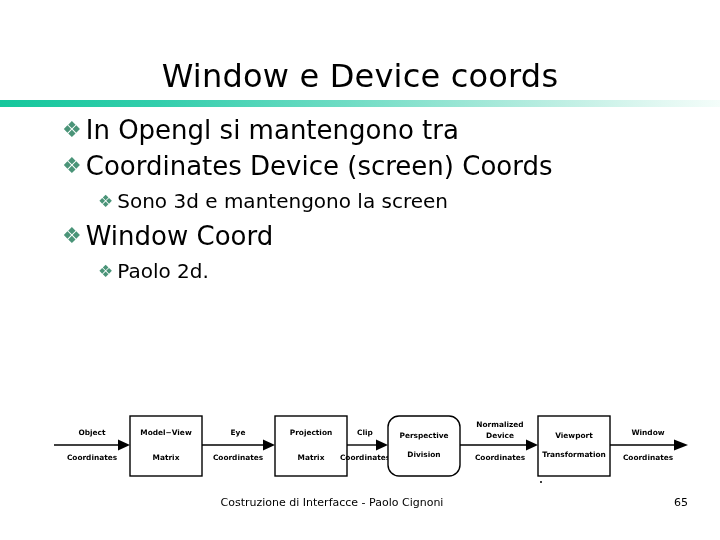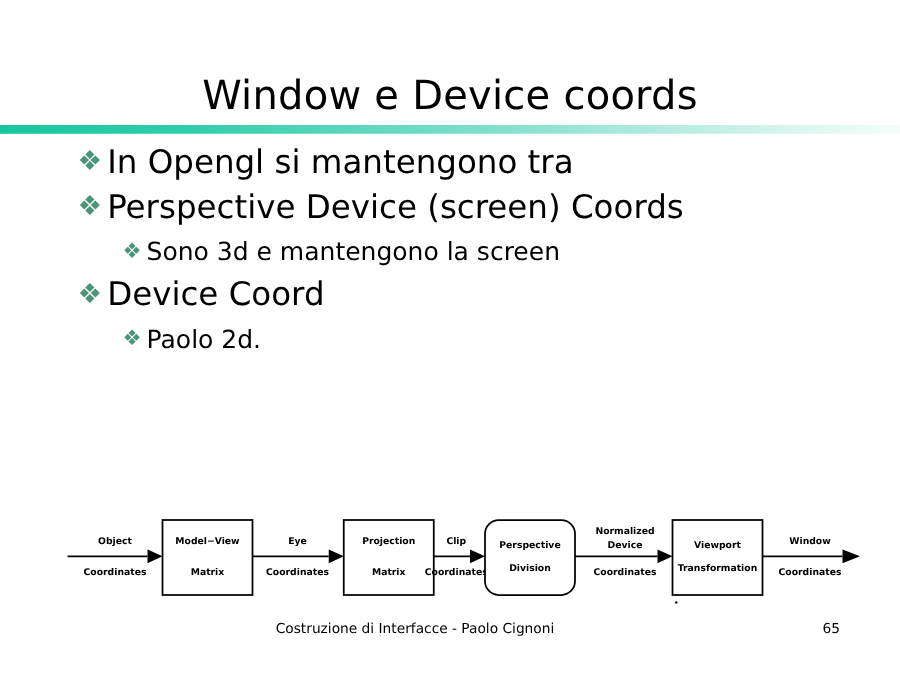--- a/index.html
+++ b/index.html
@@ -127,21 +127,21 @@
     left: 0;
     top: 495px;
     width: 664px;
     text-align: center;
     font-size: 11px;
     line-height: 16px;
     color: #000000;
   }
   #footer-page {
     position: absolute;
-    right: 48px;
+    right: 32px;
     top: 495px;
     font-size: 11px;
     line-height: 16px;
     color: #000000;
     text-align: right;
   }
 </style>
 </head>
 <body>
 
@@ -153,31 +153,31 @@
 
   <div id="body-list">
 
     <div class="bullet-row level-1">
       <span class="bullet-mark">❖</span>
       <span class="bullet-text">In Opengl si mantengono tra</span>
     </div>
 
     <div class="bullet-row level-1">
       <span class="bullet-mark">❖</span>
-      <span class="bullet-text">Perspective Device (screen) Coords</span>
+      <span class="bullet-text">Coordinates Device (screen) Coords</span>
     </div>
 
     <div class="bullet-row level-2">
       <span class="bullet-mark">❖</span>
       <span class="bullet-text">Sono 3d e mantengono la screen</span>
     </div>
 
     <div class="bullet-row level-1">
       <span class="bullet-mark">❖</span>
-      <span class="bullet-text">Device Coord</span>
+      <span class="bullet-text">Window Coord</span>
     </div>
 
     <div class="bullet-row level-2">
       <span class="bullet-mark">❖</span>
       <span class="bullet-text">Paolo 2d.</span>
     </div>
 
   </div>
 
   <div id="pipeline-diagram">

